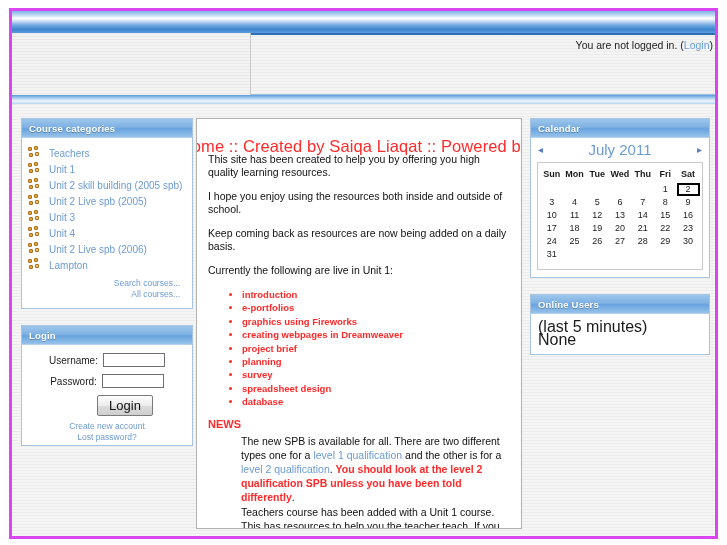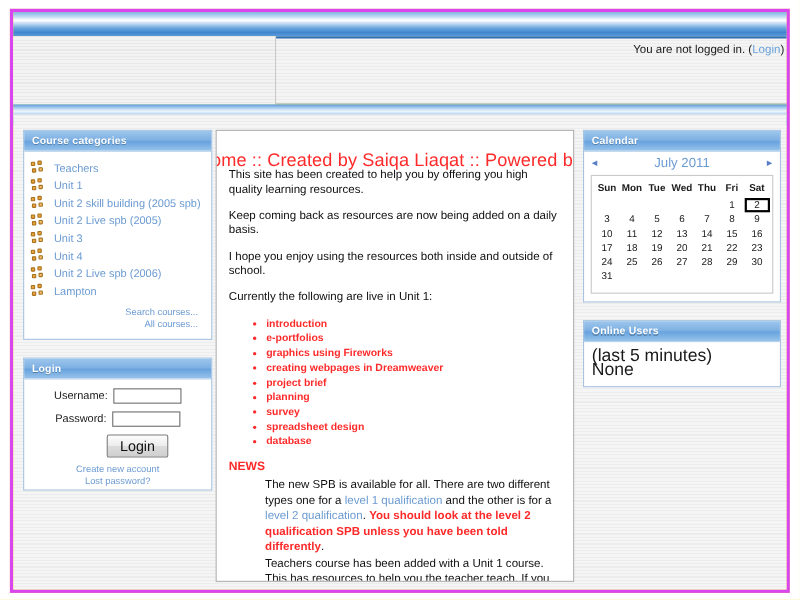--- a/index.html
+++ b/index.html
@@ -217,21 +217,21 @@
   .news-body p { margin: 0 0 1px 0; font-size: 10.5px; line-height: 14px; }
   .news-body a { color: #6c9bd2; text-decoration: none; }
   .news-warn { color: #fe2a2a; font-weight: bold; }
 
   
   .cal-nav {
     display: flex; align-items: center; justify-content: space-between;
     padding: 3px 7px 2px 7px;
   }
   .cal-arrow { font-size: 10px; color: #5b7fc7; cursor: pointer; }
-  .cal-month { font-size: 12px; color: #6c9bd2; }
+  .cal-month { font-size: 15px; color: #6c9bd2; }
   .cal-table {
     width: 160px;
     margin: 1px auto 6px auto;
     border-collapse: collapse;
     table-layout: fixed;
   }
   .cal-table th {
     font-size: 9px; font-weight: bold; color: #1a1a1a;
     padding: 2px 0 3px 0; text-align: center;
     border: 1px solid #ffffff;
@@ -375,22 +375,22 @@
           </div>
         </div>
 
       </div>
 
       <div class="col-mid">
         <div class="main-panel">
           <h1 class="site-heading">Welcome :: Created by Saiqa Liaqat :: Powered by Moodle</h1>
           <div class="main-inner">
             <p>This site has been created to help you by offering you high quality learning resources.</p>
+            <p>I hope you enjoy using the resources both inside and outside of school.</p>
             <p>Keep coming back as resources are now being added on a daily basis.</p>
-            <p>I hope you enjoy using the resources both inside and outside of school.</p>
             <p>Currently the following are live in Unit 1:</p>
 
             <ul class="live-list">
               <li>introduction</li>
               <li>e-portfolios</li>
               <li>graphics using Fireworks</li>
               <li>creating webpages in Dreamweaver</li>
               <li>project brief</li>
               <li>planning</li>
               <li>survey</li>

